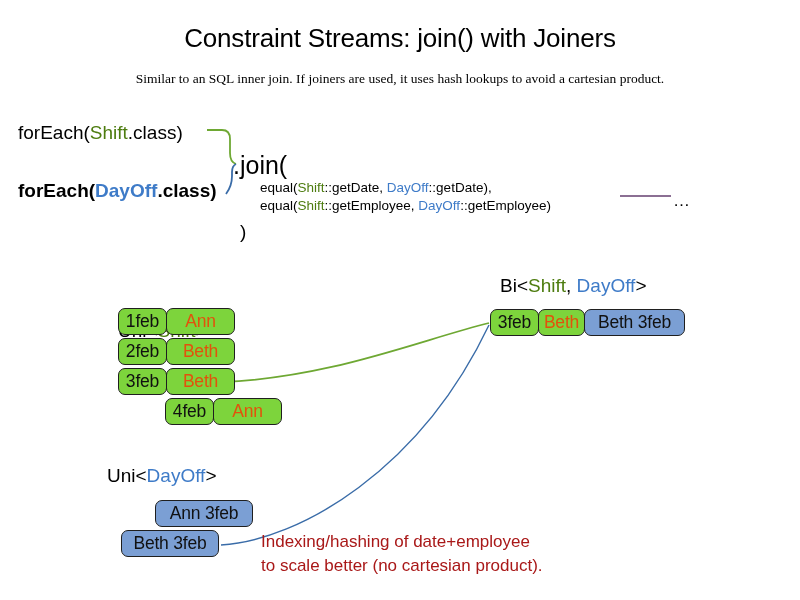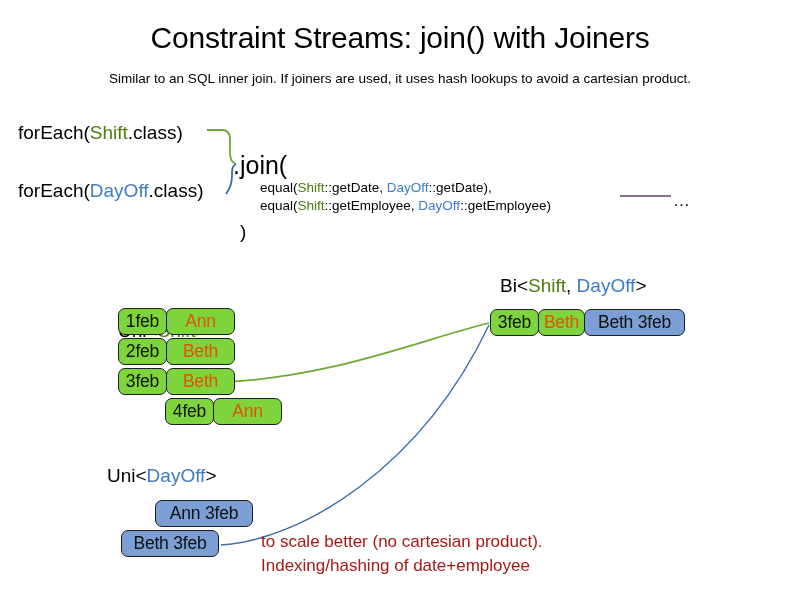--- a/index.html
+++ b/index.html
@@ -16,35 +16,36 @@
     color: #000000;
   }
 
   
   #title {
     position: absolute;
     left: 0;
     top: 18px;
     width: 800px;
     text-align: center;
-    font-size: 30px;
+    font-size: 26px;
     font-weight: normal;
     line-height: 40px;
     letter-spacing: -0.2px;
     white-space: nowrap;
   }
   #subtitle {
     position: absolute;
     left: 0;
     top: 69px;
     width: 800px;
     text-align: center;
     font-size: 13.5px;
     line-height: 20px;
     white-space: nowrap;
+    font-family: Liberation Serif, serif;
   }
 
   
   #wires {
     position: absolute;
     left: 0;
     top: 0;
     width: 800px;
     height: 600px;
     pointer-events: none;
@@ -60,20 +61,21 @@
     left: 18px;
     top: 120px;
     font-size: 19px;
     line-height: 26px;
   }
   #code-foreach-dayoff {
     left: 18px;
     top: 178px;
     font-size: 19px;
     line-height: 26px;
+    font-weight: bold;
   }
   #code-join-open {
     left: 233px;
     top: 152px;
     font-size: 25px;
     line-height: 26px;
   }
   #code-join-close {
     left: 240px;
     top: 219px;
@@ -247,15 +249,15 @@
 </div>
 
 <div class="row" id="dayoff-row-0">
   <div class="cell blue txt-dark w-dayoff">Ann 3feb</div>
 </div>
 <div class="row" id="dayoff-row-1">
   <div class="cell blue txt-dark w-dayoff">Beth 3feb</div>
 </div>
 
 <div id="annotation">
+  <div>Indexing/hashing of date+employee</div>
   <div>to scale better (no cartesian product).</div>
-  <div>Indexing/hashing of date+employee</div>
 </div>
 
 </body></html>

